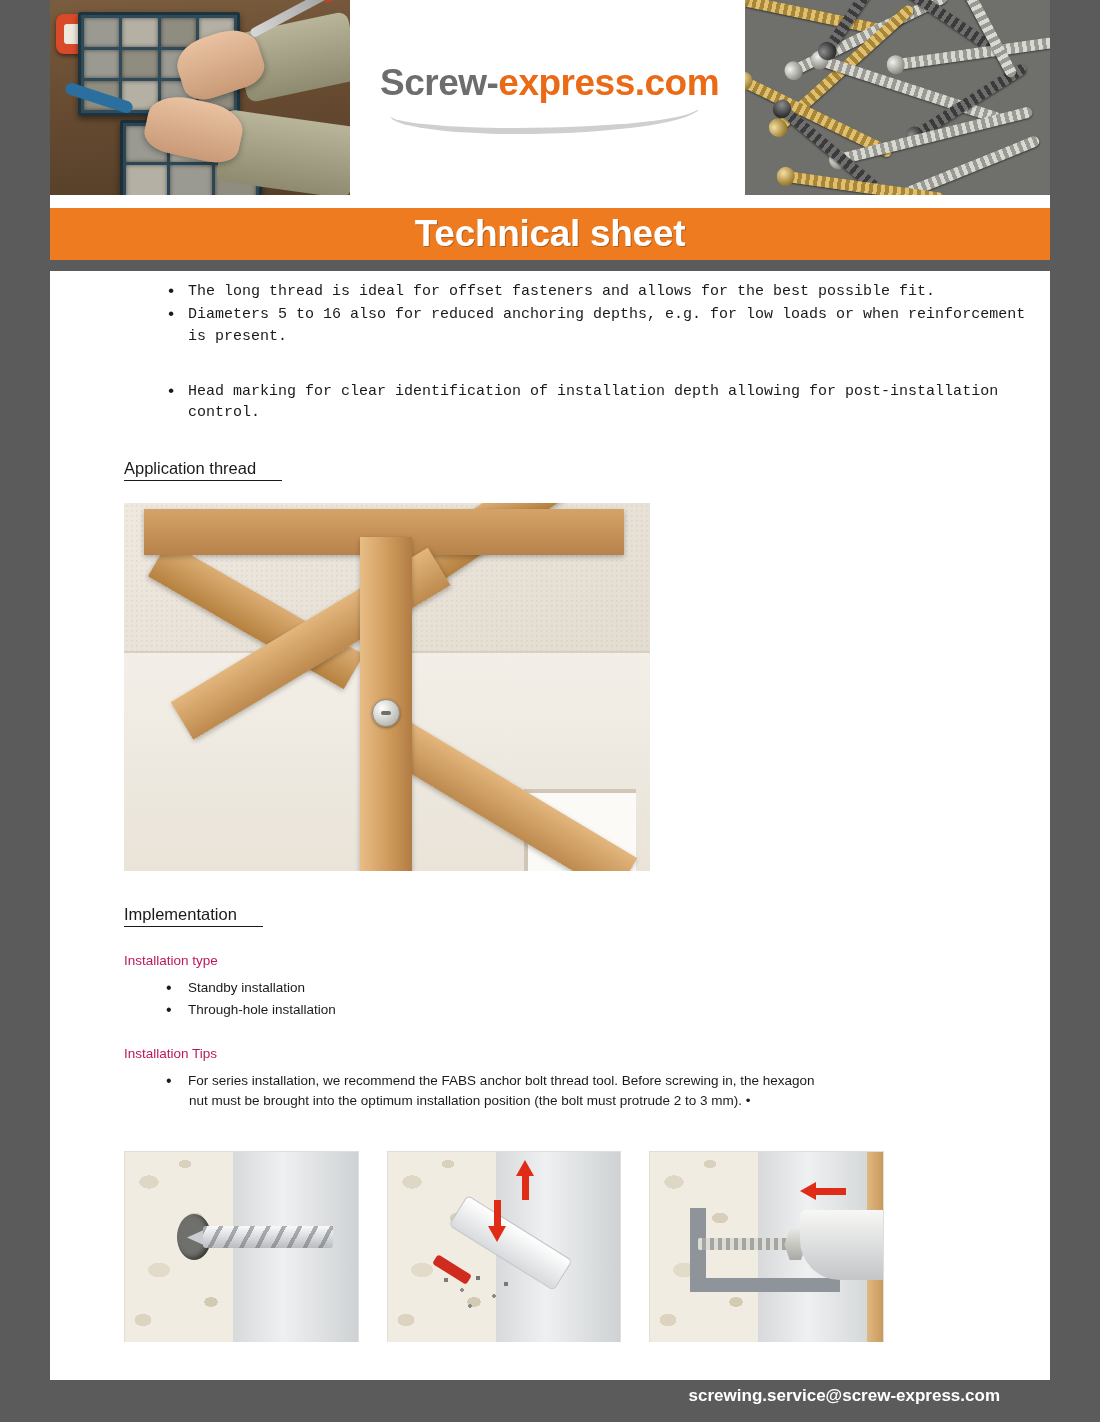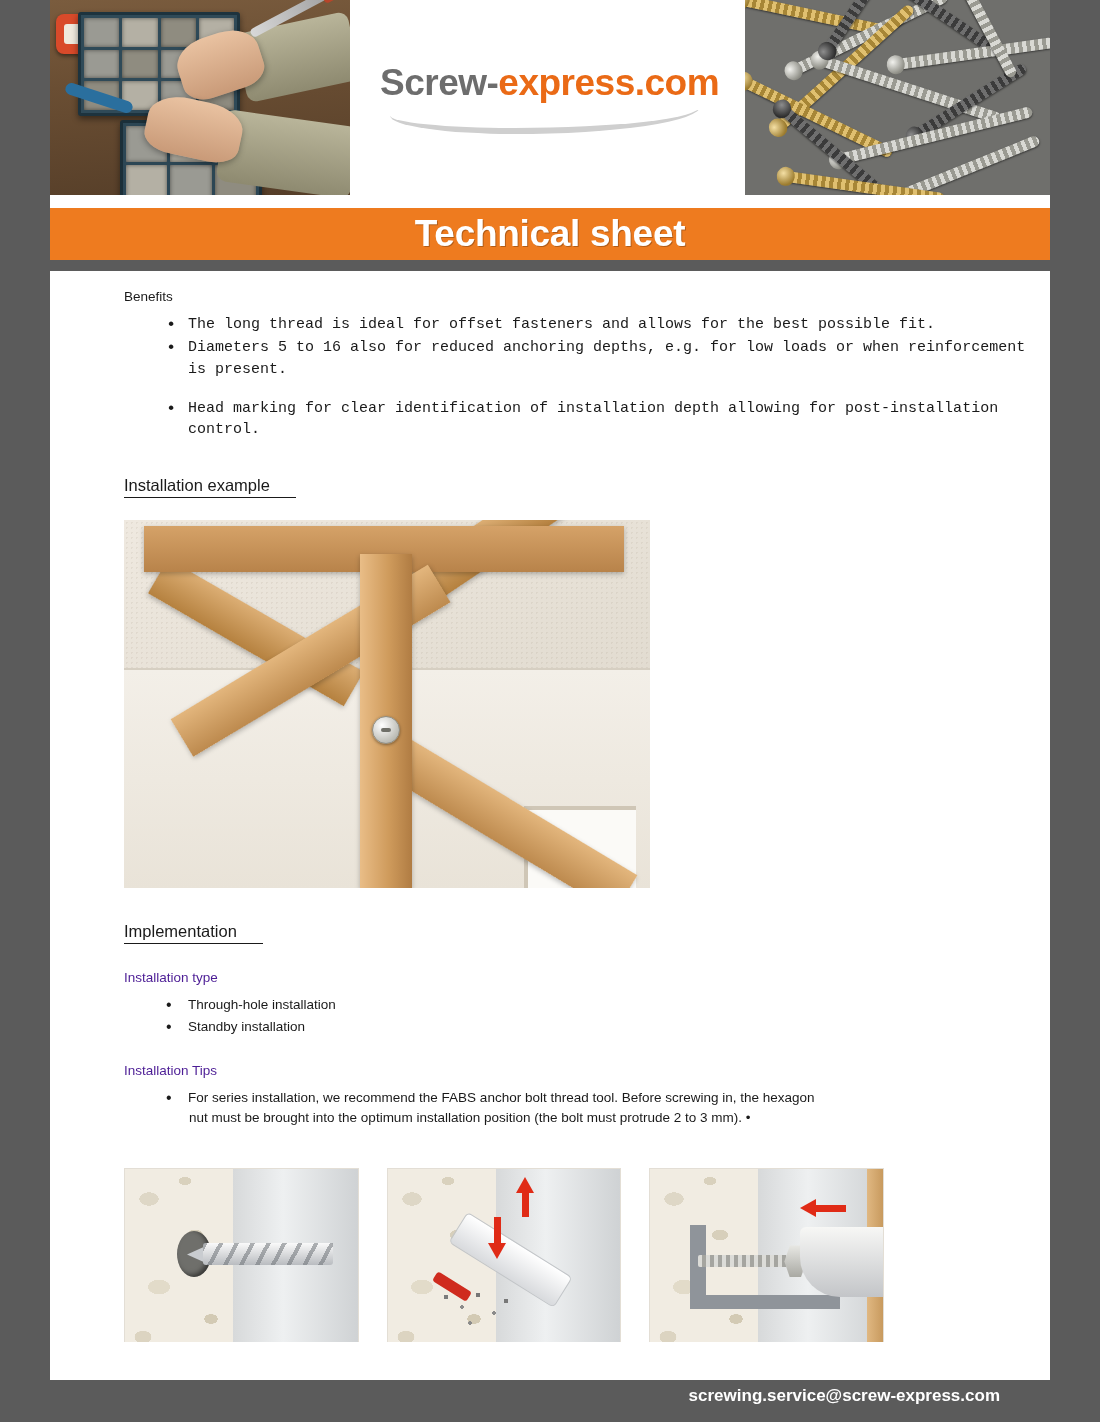--- a/index.html
+++ b/index.html
@@ -265,21 +265,21 @@
     padding-left: 22px;
     color: #1a1a1a;
   }
   ul.bul li:before {
     content: "\2022";
     position: absolute;
     left: 0; top: -1px;
     font-size: 17px;
     color: #1a1a1a;
   }
-  ul.bul li.spaced { margin-top: 18px; }
+  ul.bul li.spaced { margin-top: 34px; }
 
   .sec-heading {
     font-size: 16.5px;
     margin: 34px 0 0 74px;
     display: inline-block;
     color: #1a1a1a;
     border-bottom: 1.4px solid #1a1a1a;
     padding-bottom: 2px;
     padding-right: 26px;
   }
@@ -376,21 +376,21 @@
     left: 8px; top: 11px;
     width: 10px; height: 4px;
     background: #6f6f68;
     border-radius: 2px;
   }
 
   
   .imp-label {
     font-size: 13.5px;
     margin: 26px 0 0 74px;
-    color: #4c1d95;
+    color: #be185d;
   }
   ul.bul-sm {
     list-style: none;
     margin: 10px 0 0 0;
     padding: 0;
   }
   ul.bul-sm li {
     position: relative;
     font-size: 13.5px;
     line-height: 1.5;
@@ -675,29 +675,28 @@
     </div>
   </div>
 
   <div class="title-band">
     <h1>Technical sheet</h1>
   </div>
   <div class="band-shadow"></div>
 
   <div class="content">
 
-    <div class="sec-small-label">Benefits</div>
     <ul class="bul">
       <li>The long thread is ideal for offset fasteners and allows for the best possible fit.</li>
       <li>Diameters 5 to 16 also for reduced anchoring depths, e.g. for low loads or when reinforcement is present.</li>
       <li class="spaced">Head marking for clear identification of installation depth allowing for post-installation control.</li>
     </ul>
 
     <div class="sec-heading-wrap">
-      <div class="sec-heading">Installation example</div>
+      <div class="sec-heading">Application thread</div>
     </div>
 
     <div class="app-photo">
       <div class="ap-wall">
         <div class="ap-wall-tex"></div>
       </div>
       <div class="ap-wall-panel"></div>
       <div class="ap-door"></div>
       <div class="beam diag-l2"></div>
       <div class="beam diag-r2"></div>
@@ -707,22 +706,22 @@
       <div class="beam post"></div>
       <div class="bolt"></div>
     </div>
 
     <div class="sec-heading-wrap">
       <div class="sec-heading">Implementation</div>
     </div>
 
     <div class="imp-label">Installation type</div>
     <ul class="bul-sm">
+      <li>Standby installation</li>
       <li>Through-hole installation</li>
-      <li>Standby installation</li>
     </ul>
 
     <div class="imp-label">Installation Tips</div>
     <ul class="bul-sm tips-list">
       <li>
         <span>For series installation, we recommend the FABS anchor bolt thread tool. Before screwing in, the hexagon</span>
         <span class="l2">nut must be brought into the optimum installation position (the bolt must protrude 2 to 3 mm). •</span>
       </li>
     </ul>
 

